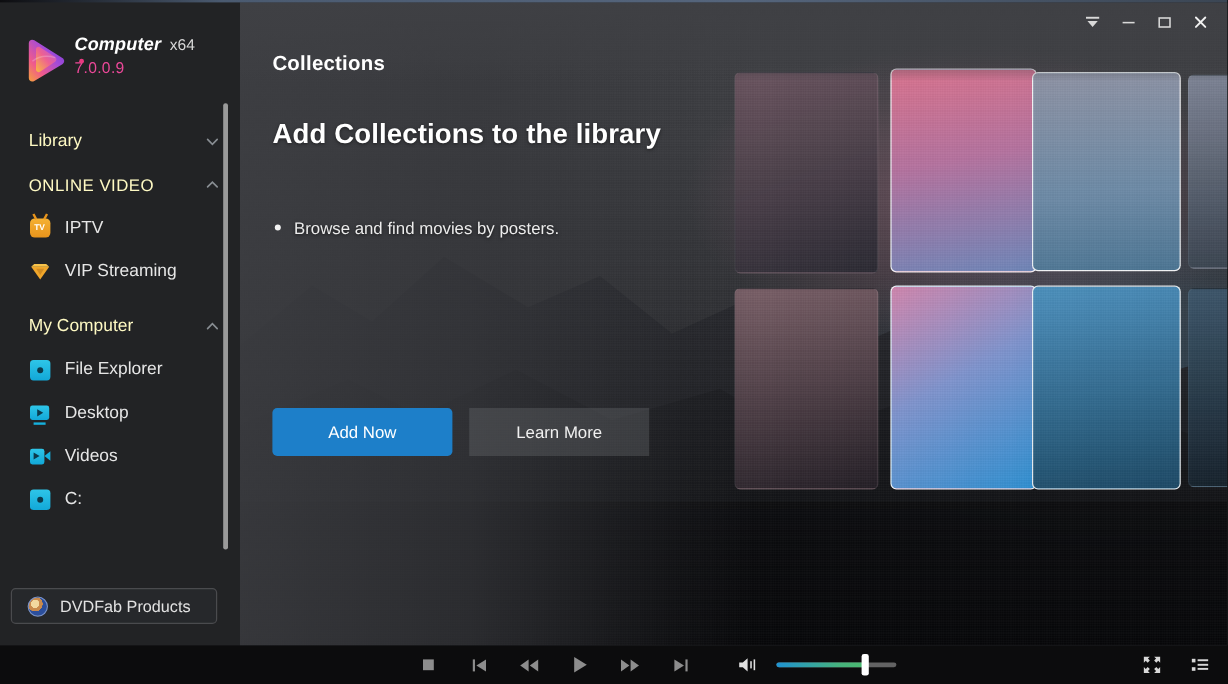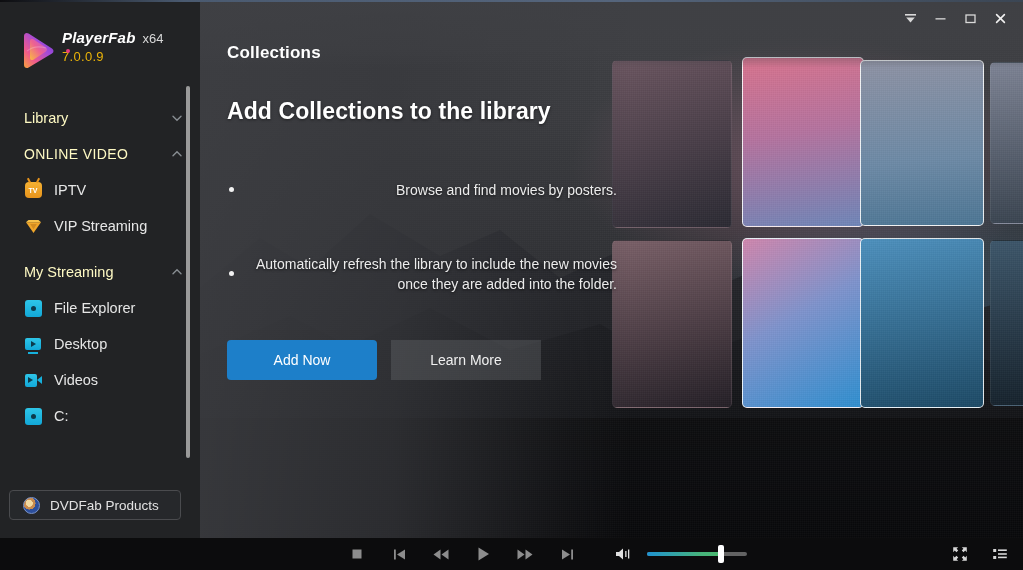--- a/index.html
+++ b/index.html
@@ -40,21 +40,21 @@
   }
   .brand-name {
     font-size: 15px; font-weight: bold; font-style: italic;
     color: #ffffff; letter-spacing: .2px; display: inline-block;
   }
   .brand-arch {
     font-size: 13px; color: #d8d8d8; display: inline-block; margin-left: 7px;
     font-style: normal; font-weight: normal;
   }
   .brand-ver {
-    font-size: 13px; color: #eab308; margin-top: 2px; letter-spacing: .3px;
+    font-size: 13px; color: #ec4899; margin-top: 2px; letter-spacing: .3px;
   }
 
   .nav { position: absolute; left: 0; top: 100px; width: 200px; }
   .nav-group {
     position: relative;
     height: 36px; line-height: 36px;
     padding-left: 24px; padding-right: 16px;
     color: #fef9c3; font-size: 14.5px;
     cursor: default;
     display: flex; align-items: center; justify-content: space-between;
@@ -254,21 +254,20 @@
   #bullets {
     position: absolute; left: 27px; top: 178px; width: 390px;
     z-index: 10;
   }
   .bullet {
     position: relative;
     padding-left: 18px;
     color: #ececec; font-size: 14px; line-height: 20px;
     text-shadow: 0 1px 3px rgba(0,0,0,.65);
     margin-bottom: 54px;
-    text-align: right;
   }
   .bullet:last-child { margin-bottom: 0; }
   .bullet .dot {
     position: absolute; left: 2px; top: 7px;
     width: 5px; height: 5px; border-radius: 50%;
     background: #f2f2f2;
   }
   .bullet.two .dot { top: 17px; }
 
   #actions {
@@ -375,24 +374,20 @@
     <div id="left-scrim"></div>
     <div id="top-scrim"></div>
 
     <div id="page-title">Collections</div>
     <div id="hero-head">Add Collections to the library</div>
 
     <div id="bullets">
       <div class="bullet one">
         <span class="dot"></span>
         <span>Browse and find movies by posters.</span>
-      </div>
-      <div class="bullet two">
-        <span class="dot"></span>
-        <span>Automatically refresh the library to include the new movies once they are added into the folder.</span>
       </div>
     </div>
 
     <div id="actions">
       <div id="btn-add">Add Now</div>
       <div id="btn-learn">Learn More</div>
     </div>
   </div>
 
   <div id="titlebar">
@@ -435,21 +430,21 @@
             <stop offset="50%" stop-color="#f2628e"></stop>
             <stop offset="100%" stop-color="#b45ae0"></stop>
           </linearGradient>
         </defs>
         <path d="M6 6 C6 3.5 8.5 2.2 10.6 3.6 L34 18.4 C36 19.6 36 22.4 34 23.6 L10.6 37.4 C8.5 38.8 6 37.5 6 35 Z" fill="url(#lg1)"></path>
         <path d="M12 11 C12 9.2 13.8 8.3 15.3 9.3 L28 17.6 C29.4 18.5 29.4 20.5 28 21.4 L15.3 29.7 C13.8 30.7 12 29.8 12 28 Z" fill="url(#lg2)" opacity=".92"></path>
         <path d="M9 21 C14 17 21 16 28 18" stroke="#ffffff" stroke-width="1.2" fill="none" opacity=".22"></path>
       </svg>
       <div class="brand-text">
         <div>
-          <span class="brand-name">PlayerFab</span><span class="brand-arch">x64</span>
+          <span class="brand-name">Computer</span><span class="brand-arch">x64</span>
         </div>
         <div class="brand-ver">7.0.0.9</div>
       </div>
       <div style="position:absolute;left:66px;top:27px;width:4px;height:4px;border-radius:50%;background:#e8397f;"></div>
     </div>
 
     <div class="nav">
 
       <div class="nav-group">
         <span>Library</span>
@@ -485,21 +480,21 @@
               <path d="M5.2 5 L11.8 5 L8.5 10.2 Z" fill="#b9761a" opacity=".55"></path>
             </svg>
           </span>
         </span>
         <span class="lbl">VIP Streaming</span>
       </div>
 
       <div class="spacer-sm"></div>
 
       <div class="nav-group">
-        <span>My Streaming</span>
+        <span>My Computer</span>
         <span class="chev">
           <svg width="14" height="14" viewBox="0 0 14 14">
               <path d="M3 8.8 L7 4.8 L11 8.8" stroke="#9aa0a6" stroke-width="1.4" fill="none" stroke-linecap="round"></path>
             </svg>
         </span>
       </div>
 
       <div class="nav-item">
         <span class="ico">
           <span class="ico-sq ico-cyan">

